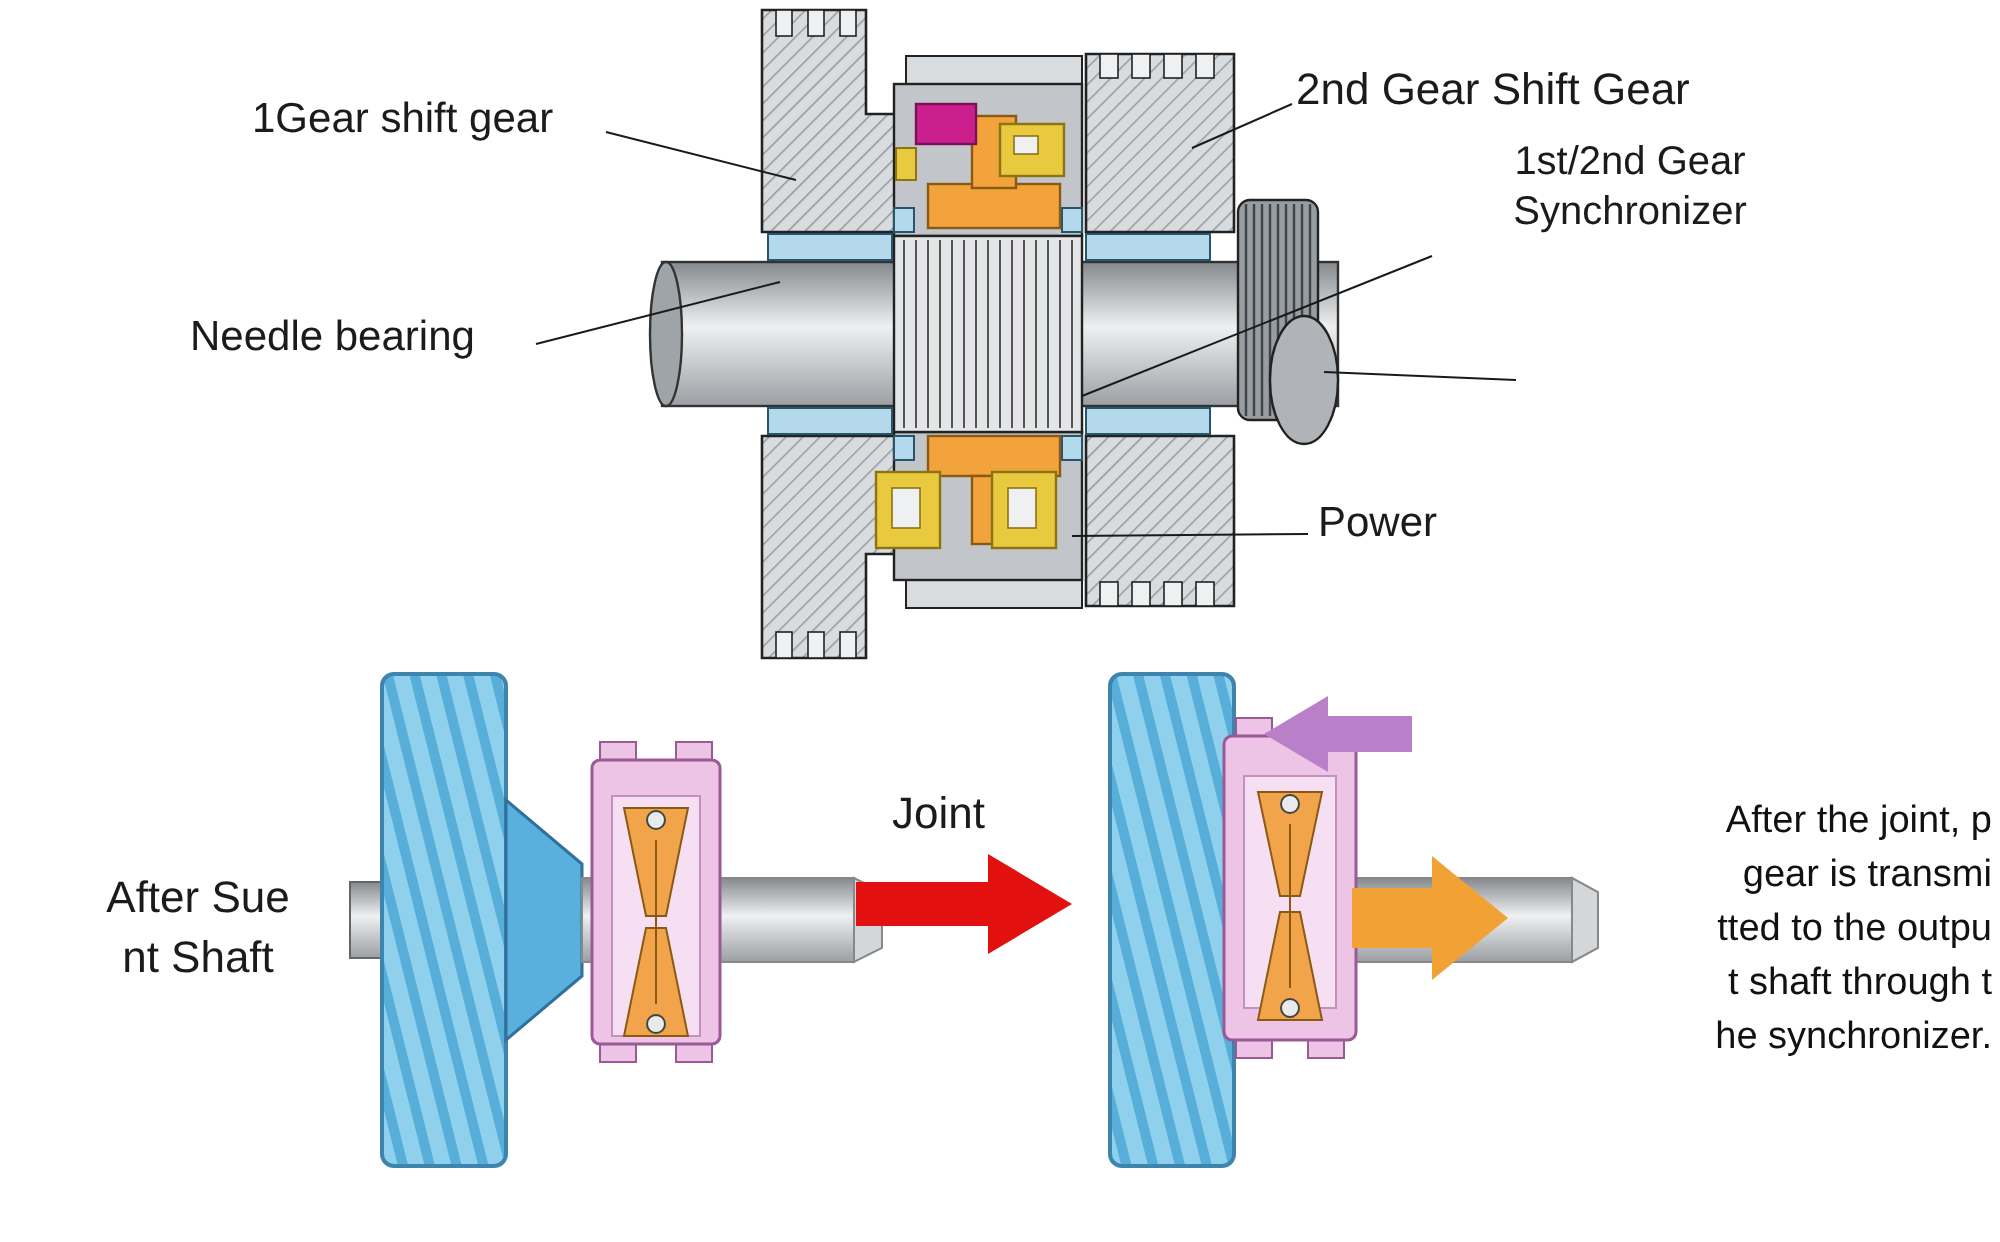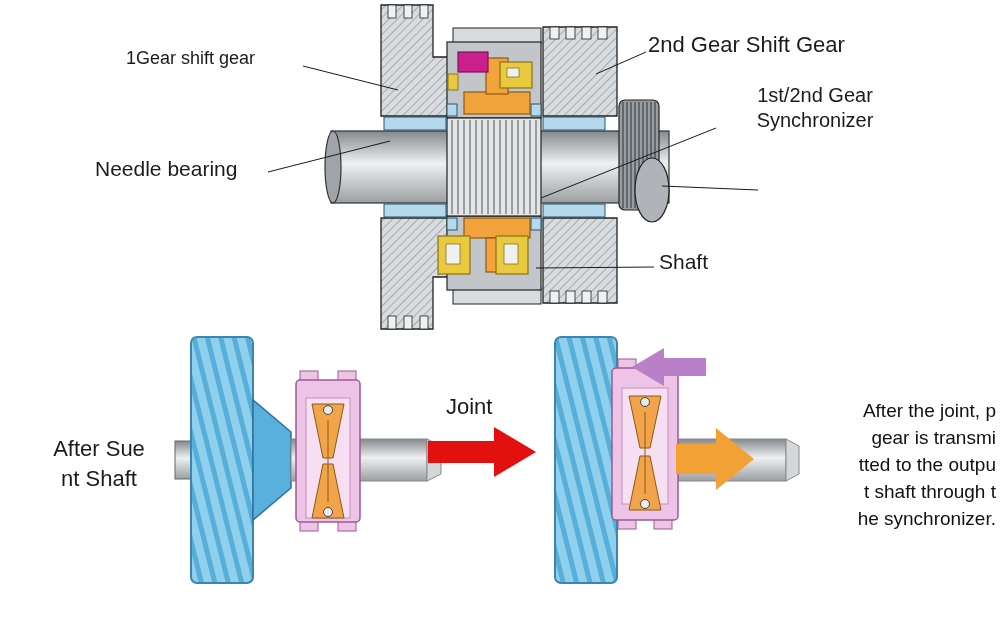--- a/index.html
+++ b/index.html
@@ -2,23 +2,23 @@
 <html><head>
 <meta charset="utf-8">
 <style>
   html,body{margin:0;padding:0;background:#fff;}
   .canvas{
     position:relative;width:1000px;height:621px;background:#ffffff;
     font-family:"Liberation Sans",sans-serif;overflow:hidden;
   }
   .art{position:absolute;left:0;top:0;}
   .label{position:absolute;color:#1b1b1b;white-space:nowrap;}
-  .lbl-first-gear{left:126px;top:48px;font-size:18px;font-weight:500;}
+  .lbl-first-gear{left:126px;top:48px;font-size:21px;font-weight:500;}
   .lbl-second-gear{left:648px;top:32px;font-size:22px;font-weight:500;}
-  .lbl-sync{left:733px;top:83px;width:164px;text-align:center;font-size:20px;font-weight:500;line-height:25px;white-space:nowrap;}
+  .lbl-sync{left:733px;top:69px;width:164px;text-align:center;font-size:20px;font-weight:500;line-height:25px;white-space:nowrap;}
   .lbl-needle{left:95px;top:157px;font-size:21px;font-weight:500;text-align:center;}
   .lbl-pto{left:761px;top:172px;font-size:21px;font-weight:500;}
   .lbl-slider{left:659px;top:250px;font-size:21px;font-weight:500;}
   .lbl-joint{left:446px;top:394px;font-size:22px;font-weight:500;}
   .lbl-input-shaft{left:18px;top:434px;width:162px;text-align:center;font-size:22px;font-weight:500;line-height:30px;}
   .caption{left:806px;top:397px;width:190px;font-size:19px;font-weight:500;line-height:27px;color:#111;text-align:right;}
   .caption div{white-space:nowrap;}
 </style>
 </head>
 <body>
@@ -171,21 +171,21 @@
 
   <div class="label lbl-first-gear">1Gear shift gear</div>
   <div class="label lbl-second-gear">2nd Gear Shift Gear</div>
 
   <div class="label lbl-sync">
     <div>1st/2nd Gear</div>
     <div>Synchronizer</div>
   </div>
 
   <div class="label lbl-needle">Needle bearing</div>
-  <div class="label lbl-slider">Shaft</div>
+  <div class="label lbl-slider">Power</div>
 
   <div class="label lbl-joint">Joint</div>
 
   <div class="label lbl-input-shaft">
     <div>After Sue</div>
     <div>nt Shaft</div>
   </div>
 
   <div class="label caption">
     <div>After the joint, p</div>

